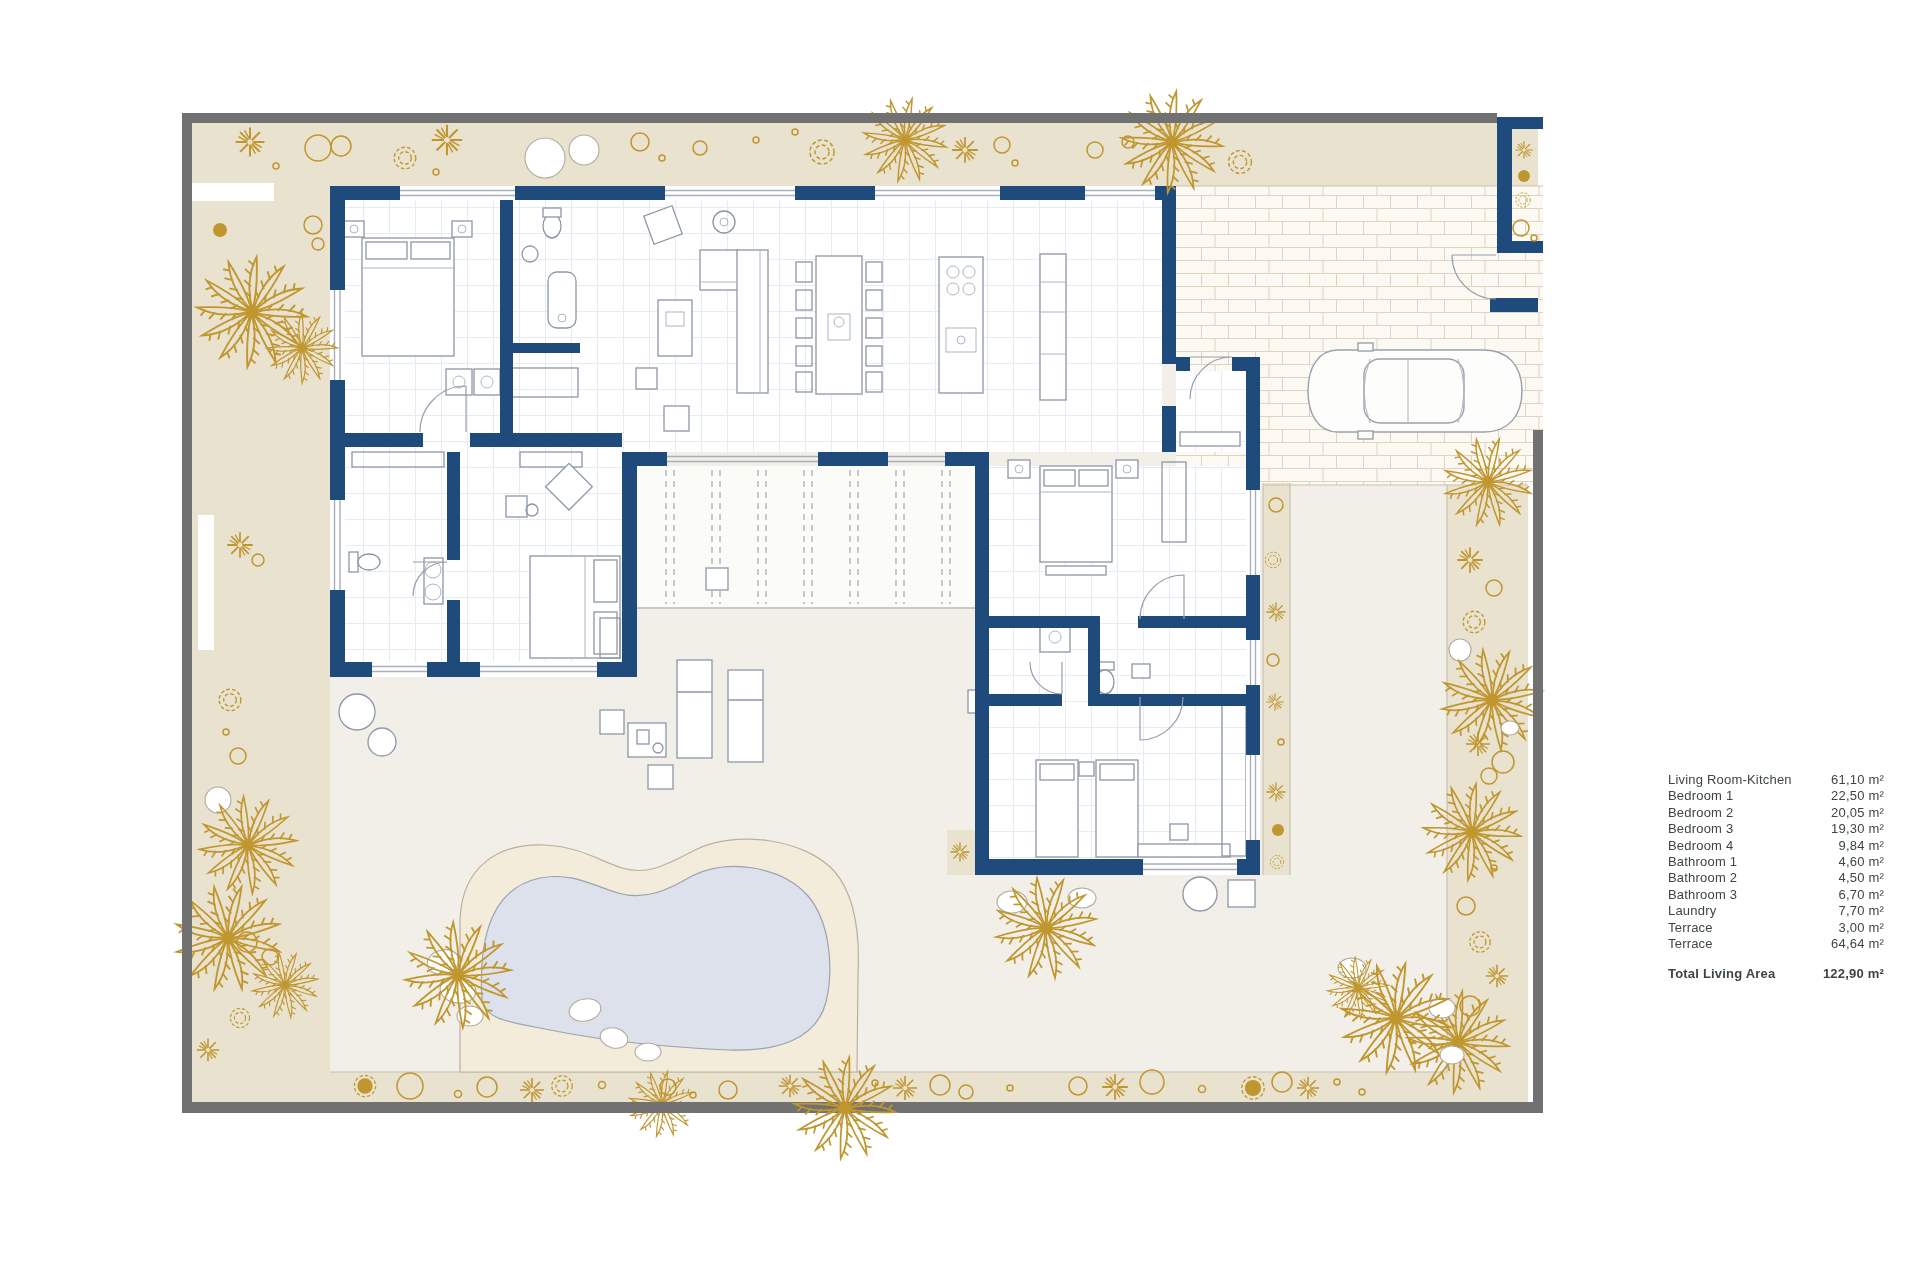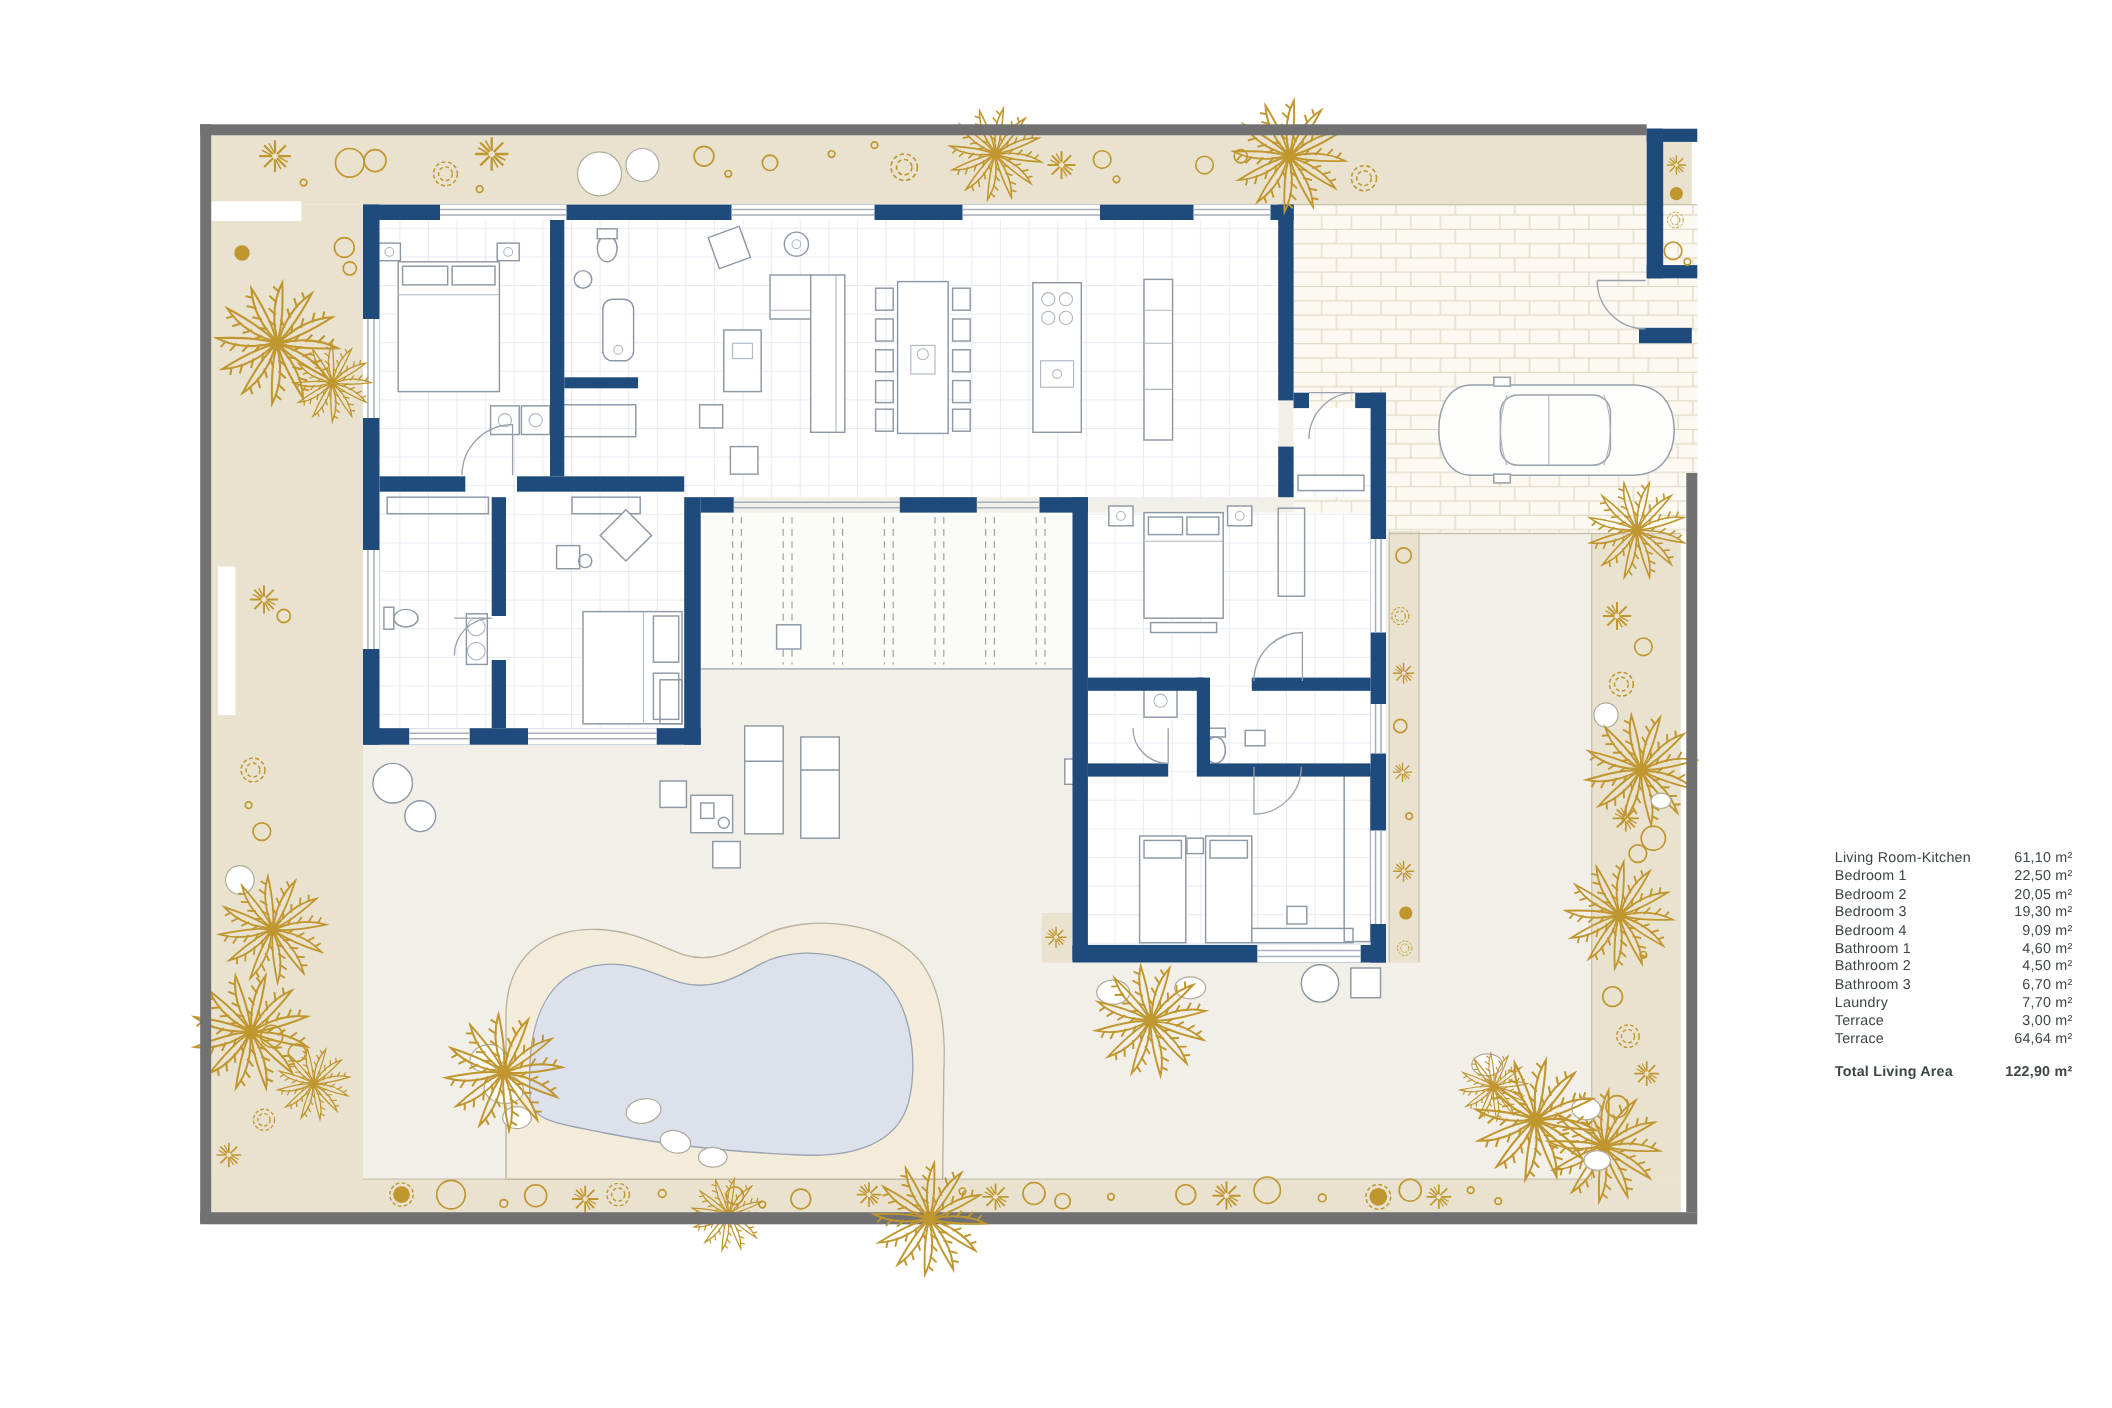--- a/index.html
+++ b/index.html
@@ -521,21 +521,21 @@
         <div class="legend-row">
           <span class="l">Bedroom 2</span>
           <span class="v">20,05 m²</span>
         </div>
         <div class="legend-row">
           <span class="l">Bedroom 3</span>
           <span class="v">19,30 m²</span>
         </div>
         <div class="legend-row">
           <span class="l">Bedroom 4</span>
-          <span class="v">9,09 m²</span>
+          <span class="v">9,84 m²</span>
         </div>
         <div class="legend-row">
           <span class="l">Bathroom 1</span>
           <span class="v">4,60 m²</span>
         </div>
         <div class="legend-row">
           <span class="l">Bathroom 2</span>
           <span class="v">4,50 m²</span>
         </div>
         <div class="legend-row">

